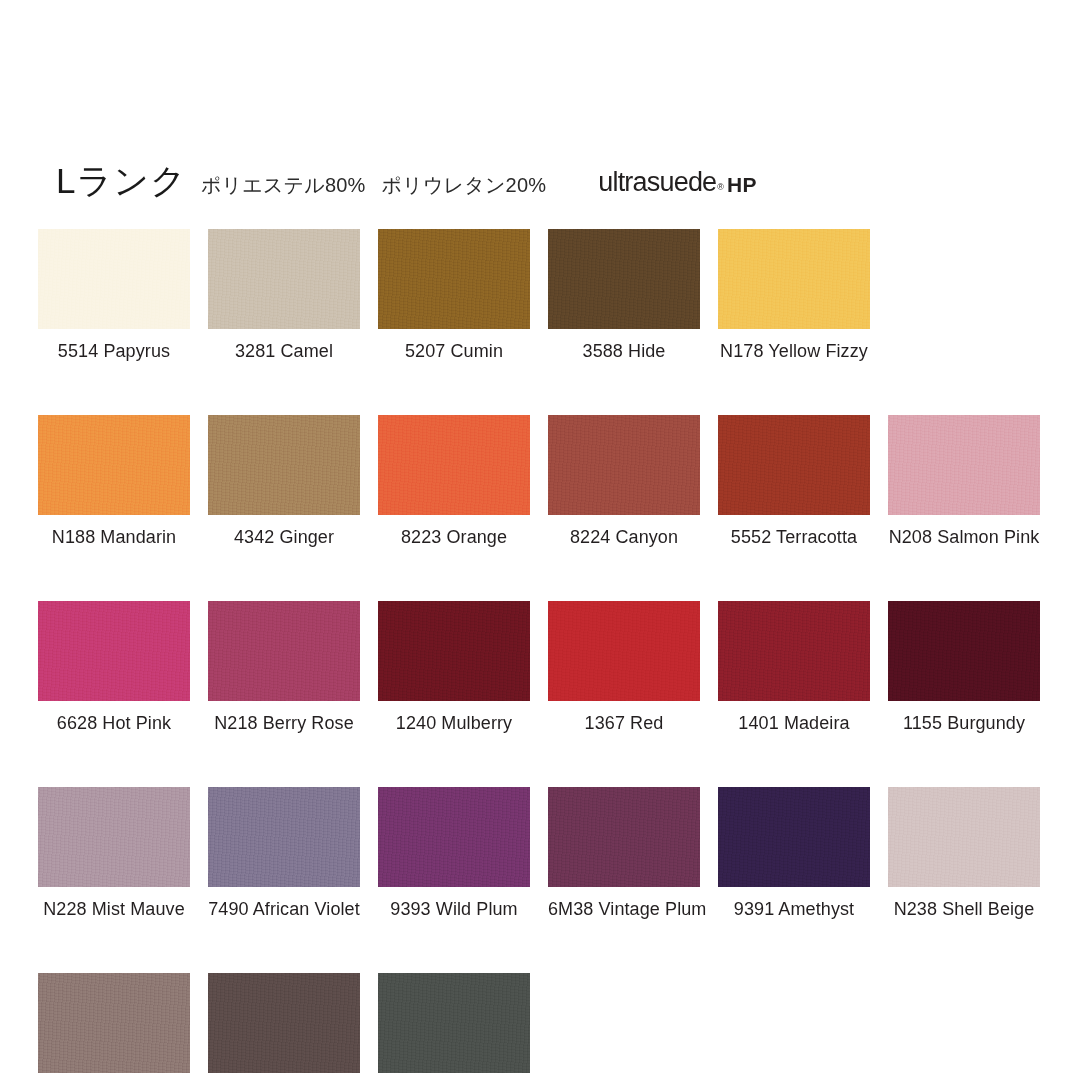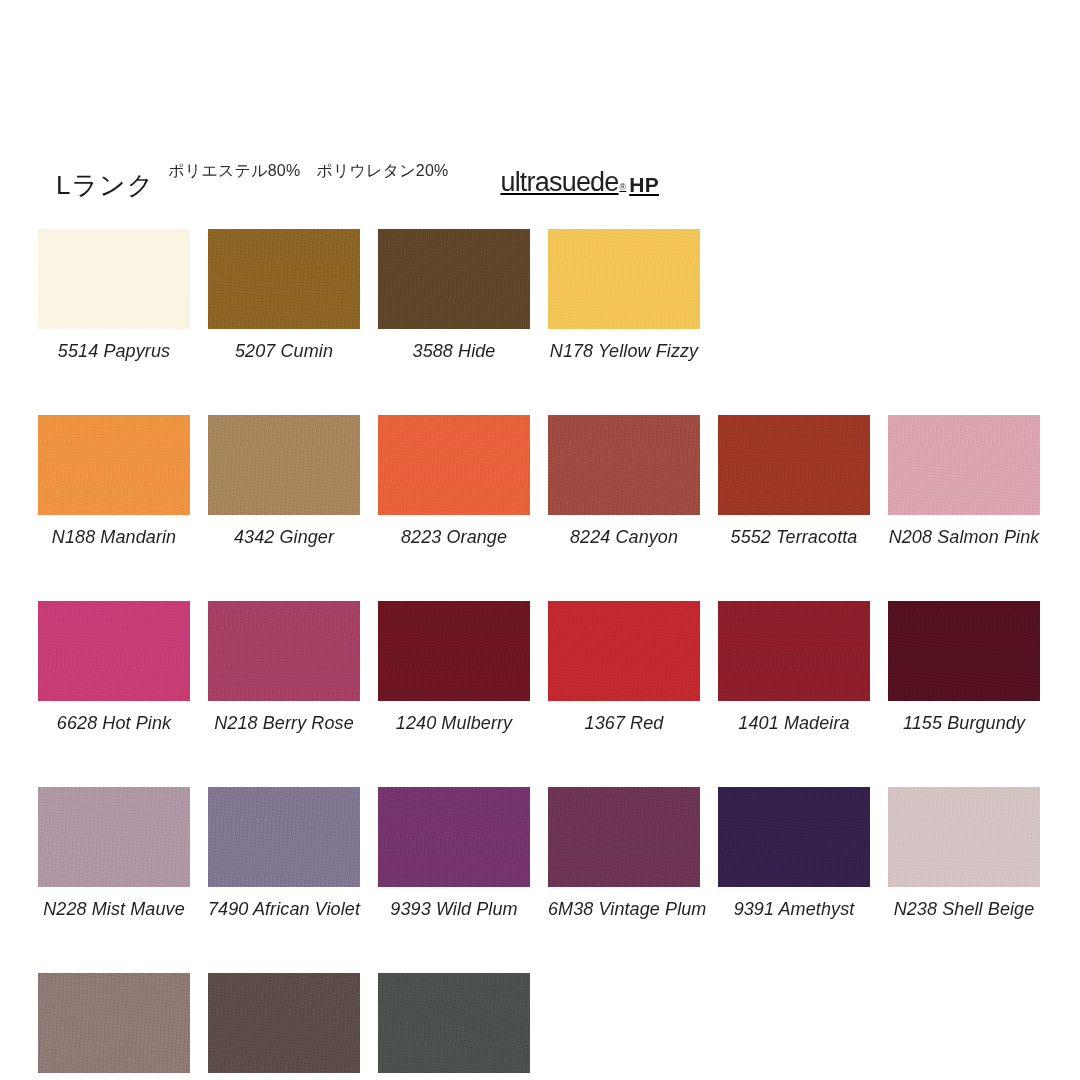--- a/index.html
+++ b/index.html
@@ -24,47 +24,46 @@
     position: absolute;
     left: 56px;
     top: 152px;
     width: 980px;
     height: 46px;
     display: flex;
     align-items: flex-end;
   }
 
   .rank-title {
-    font-size: 26px;
+    font-size: 35px;
     font-weight: 400;
     color: #1a1a1a;
     letter-spacing: 1px;
     line-height: 1;
     white-space: nowrap;
   }
 
   .composition {
-    font-size: 16px;
+    font-size: 20px;
     color: #2b2b2b;
     letter-spacing: 0.2px;
     line-height: 1;
     margin-left: 14px;
-    margin-bottom: 19px;
+    margin-bottom: 3px;
     white-space: nowrap;
   }
 
   .comp-part + .comp-part { margin-left: 16px; }
 
   .brand-logo {
     margin-left: 52px;
     margin-bottom: 2px;
     display: flex;
     align-items: flex-end;
     white-space: nowrap;
-    text-decoration: underline;
   }
 
   .brand-mark {
     font-size: 27px;
     font-weight: 400;
     color: #221f1f;
     letter-spacing: -0.8px;
     line-height: 1;
   }
 
@@ -93,21 +92,20 @@
   }
 
   .row {
     display: flex;
     margin-bottom: 55px;
   }
 
   .cell {
     width: 152px;
     margin-right: 18px;
-    font-style: italic;
   }
   .cell:last-child { margin-right: 12px; }
 
   .swatch {
     width: 152px;
     height: 100px;
     position: relative;
     overflow: hidden;
   }
 
@@ -163,20 +161,24 @@
     </span>
   </div>
 
   <div class="grid" id="swatch-grid">
       <div class="row">
         <div class="cell">
           <div class="swatch" style="background: rgb(250, 244, 227);"></div>
           <div class="swatch-label">5514 Papyrus</div>
         </div>
         <div class="cell">
+          <div class="swatch" style="background: rgb(203, 191, 174);"></div>
+          <div class="swatch-label">3281 Camel</div>
+        </div>
+        <div class="cell">
           <div class="swatch" style="background: rgb(138, 98, 35);"></div>
           <div class="swatch-label">5207 Cumin</div>
         </div>
         <div class="cell">
           <div class="swatch" style="background: rgb(93, 68, 40);"></div>
           <div class="swatch-label">3588 Hide</div>
         </div>
         <div class="cell">
           <div class="swatch" style="background: rgb(243, 196, 85);"></div>
           <div class="swatch-label">N178 Yellow Fizzy</div>

